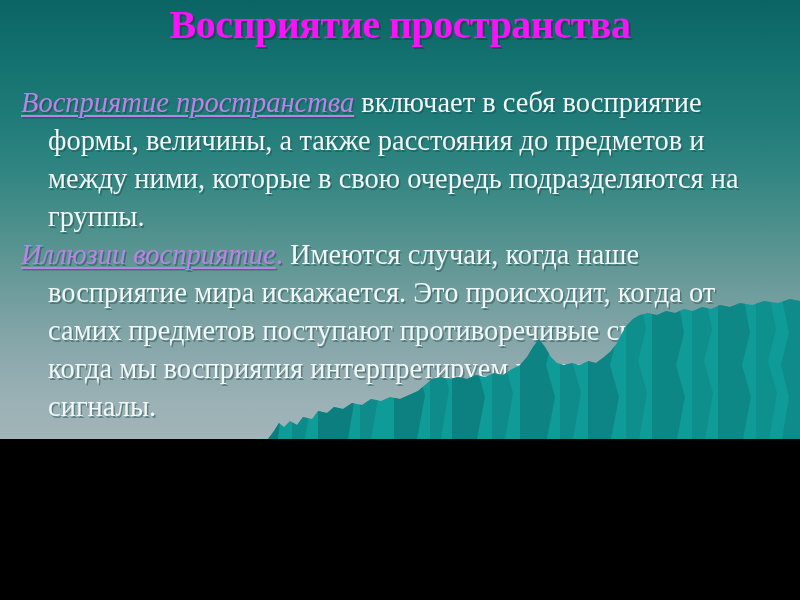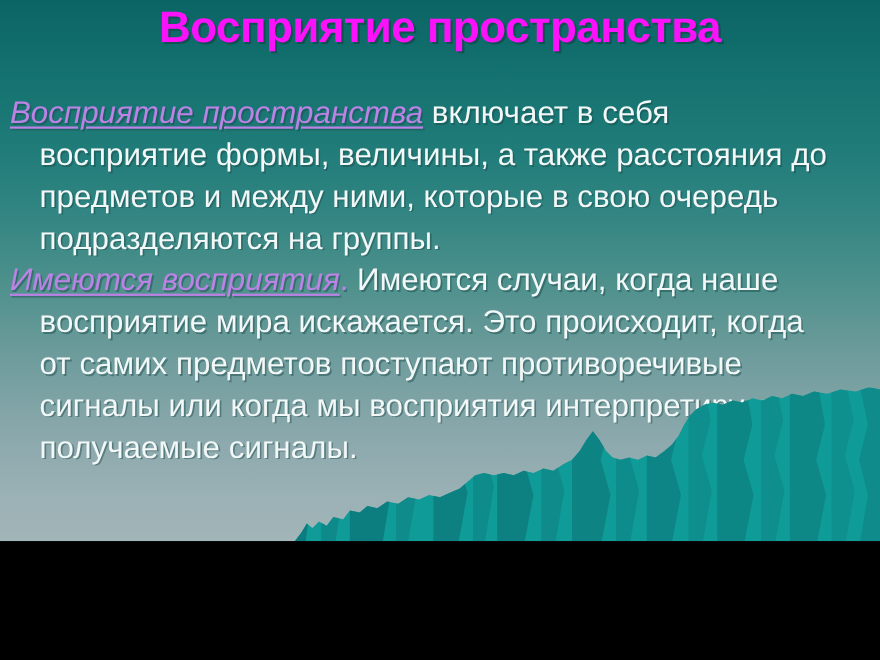--- a/index.html
+++ b/index.html
@@ -4,33 +4,33 @@
 <style>
   html, body {
     margin: 0;
     padding: 0;
     background: #000;
   }
 
   #slide {
     position: relative;
     width: 800px;
-    height: 492px;
+    height: 439px;
     overflow: hidden;
     background: linear-gradient(to bottom,
         #0b6464 0%,
         #12706e 12%,
         #1d7a77 25%,
         #2f8481 38%,
         #4d908c 52%,
         #6e9c9c 66%,
         #8aa8ac 80%,
         #9bb1b5 92%,
         #a2b5b8 100%);
-    font-family: Liberation Sans, sans-serif;
+    font-family: Liberation Serif, serif;
     -webkit-font-smoothing: antialiased;
   }
 
   
   #mountains {
     position: absolute;
     left: 0;
     bottom: 0;
     width: 800px;
     height: 140px;
@@ -50,21 +50,21 @@
     letter-spacing: -0.5px;
     line-height: 46px;
     text-shadow: 2px 2px 0 rgba(20, 60, 62, 0.55);
     white-space: nowrap;
   }
 
   
   #body {
     position: absolute;
     top: 84px;
-    left: 9px;
+    left: 21px;
     width: 744px;
   }
 
   .para {
     color: #f2f7f7;
     font-size: 28.5px;
     line-height: 38px;
     padding-left: 27px;
     text-indent: -27px;
     margin: 0 0 0 0;
@@ -97,21 +97,21 @@
 
   <div id="title">Восприятие пространства</div>
 
   <div id="body">
 
     <p class="para">
       <span class="lead">Восприятие пространства</span><span class="lead-punct"></span><span> включает в себя восприятие формы, величины, а также расстояния до предметов и между ними, которые в свою очередь подразделяются на группы.</span>
     </p>
 
     <p class="para">
-      <span class="lead">Имеются восприятия</span><span class="lead-punct">.</span><span> Имеются случаи, когда наше восприятие мира искажается. Это происходит, когда от самих предметов поступают противоречивые сигналы или когда мы восприятия интерпретируем получаемые сигналы.</span>
+      <span class="lead">Иллюзии восприятие</span><span class="lead-punct">.</span><span> Имеются случаи, когда наше восприятие мира искажается. Это происходит, когда от самих предметов поступают противоречивые сигналы или когда мы восприятия интерпретируем получаемые сигналы.</span>
     </p>
 
   </div>
 
   <svg id="mountains" viewBox="0 0 800 140" preserveAspectRatio="none">
     <defs>
       <clipPath id="ridgeClip">
         <path d="M0,140
                  L268,140
                  L274,132 L279,124 L284,128 L290,122 L297,126 L303,118

